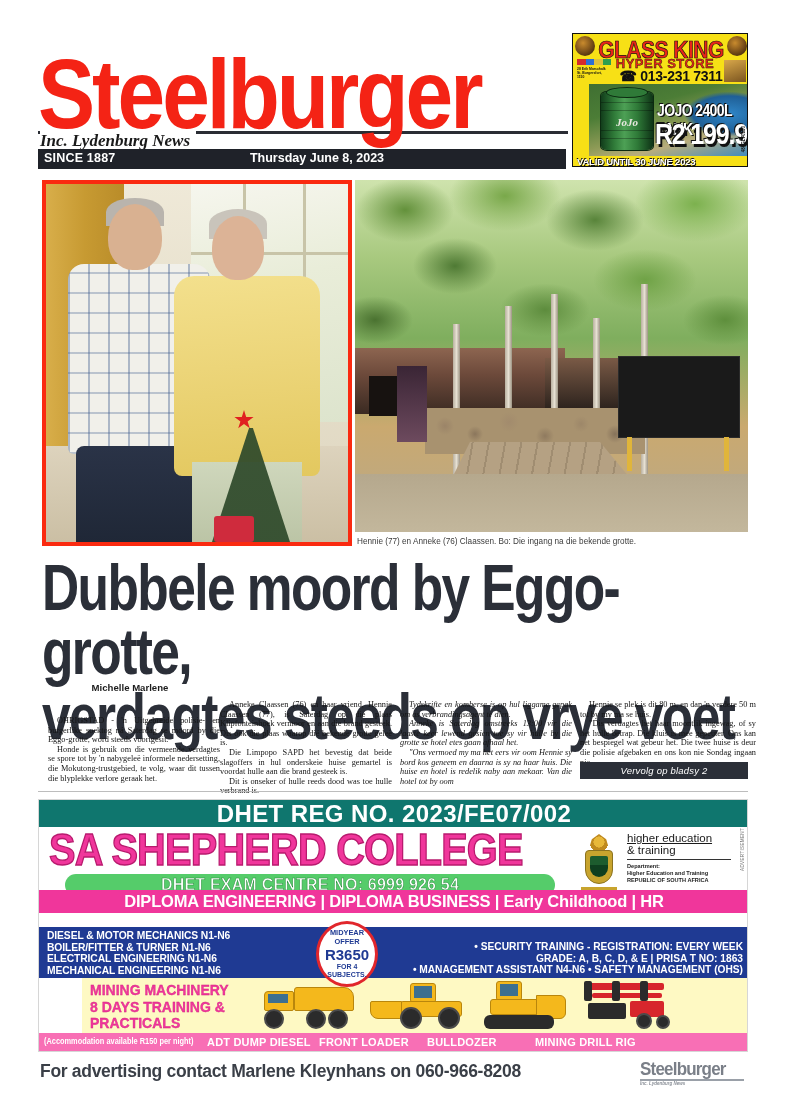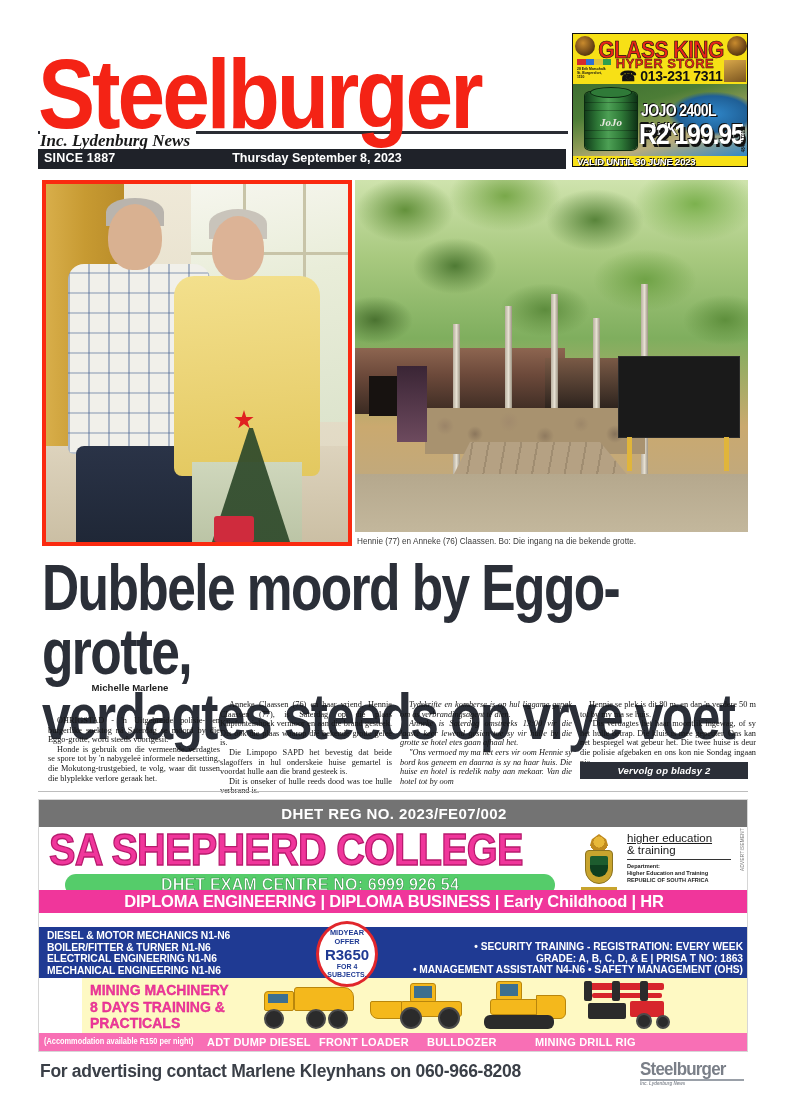--- a/index.html
+++ b/index.html
@@ -75,21 +75,21 @@
   }
   .gk-flags { position:absolute; left:4px; top:25px; width:34px; height:6px; display:flex; }
   .gk-flags i { flex:1; height:6px; display:block; }
   .gk-lionL { position:absolute; left:2px; top:2px; width:20px; height:20px; border-radius:50%;
     background:radial-gradient(circle at 40% 35%, #c98b2e 0%, #6b4415 60%, #2a1a07 100%); }
   .gk-lionR { position:absolute; right:2px; top:2px; width:20px; height:20px; border-radius:50%;
     background:radial-gradient(circle at 40% 35%, #c98b2e 0%, #6b4415 60%, #2a1a07 100%); }
   .gk-lionR2 { position:absolute; right:3px; top:26px; width:22px; height:22px;
     background:linear-gradient(160deg,#d9a84a,#7a5420); }
   .gk-photo {
-    position:absolute; left:0; top:50px; width:176px; height:72px;
+    position:absolute; left:16px; top:50px; width:176px; height:72px;
     background:
       radial-gradient(ellipse 60px 30px at 140px 30px, #2f86c8 0%, #1f5f96 60%, transparent 75%),
       linear-gradient(165deg,#3f6f32 0%, #4c7d36 30%, #8d9a56 55%, #b9ad7c 70%, #2f86c8 100%);
   }
   .gk-tank {
     position:absolute; left:12px; top:8px; width:52px; height:58px;
     background:linear-gradient(90deg,#123d1b 0%, #2f7a38 25%, #4da055 45%, #2f7a38 70%, #0e3316 100%);
     border-radius:6px/4px;
     box-shadow:0 0 0 1px #0b2a10;
   }
@@ -243,35 +243,35 @@
   .col p { margin:0; text-indent:9px; }
   .col p.first { text-indent:9px; }
   #col1 { left:8px; top:16px; }
   #col2 { left:180px; }
   #col3 { left:360px;font-style:italic; }
   #col4 { left:540px; width:176px; }
 
   .vervolg {
     position:absolute; left:580px; top:762px; width:168px; height:17px;
     background:#2b2f38; color:#fff;
-    font-weight:bold; font-style:italic; font-size:9.5px;
+    font-weight:normal; font-style:italic; font-size:9.5px;
     display:flex; align-items:center; justify-content:center;
     letter-spacing:0.2px;
   }
 
   .hr-thin { position:absolute; left:38px; width:710px; height:1px; background:#bdbdbd; }
 
   
   .ad { position:absolute; left:38px; top:799px; width:710px; height:253px;
         border:1px solid #d6d6d6; background:#fff; overflow:hidden; }
   .ad-dhet {
     position:absolute; left:0; top:0; width:710px; height:27px;
-    background:#737373; color:#fff;
+    background:#0f766e; color:#fff;
     display:flex; align-items:center; justify-content:center;
-    font-weight:bold; font-size:15px; letter-spacing:0.4px;
+    font-weight:bold; font-size:24px; letter-spacing:0.4px;
   }
   .ad-white { position:absolute; left:0; top:27px; width:710px; height:71px; background:#fff; }
   .ad-college {
     position:absolute; left:10px; top:28px; width:520px;
     font-weight:bold; font-size:39px; line-height:40px; color:#f0369b;
     -webkit-text-stroke:1.2px #b81a6e;
     letter-spacing:-0.8px;
     transform:scaleY(1.12) scaleX(1.02); transform-origin:left top;
   }
   .ad-exam {
@@ -380,21 +380,21 @@
 <body>
 
 <div class="page">
 
   <div class="masthead">
     <div class="mast-rule"></div>
     <div class="mast-title">Steelburger</div>
     <div class="mast-sub">Inc. Lydenburg News</div>
     <div class="mast-bar">
       <span class="mast-since">SINCE 1887</span>
-      <span class="mast-date">Thursday September 8, 2023</span>
+      <span class="mast-date">Thursday June 8, 2023</span>
     </div>
   </div>
 
   <div class="gk-ad">
     <div class="gk-top">
       <div class="gk-lionL"></div>
       <div class="gk-lionR"></div>
       <div class="gk-lionR2"></div>
       <div class="gk-flags">
         <i style="background:#d42b2b"></i>

